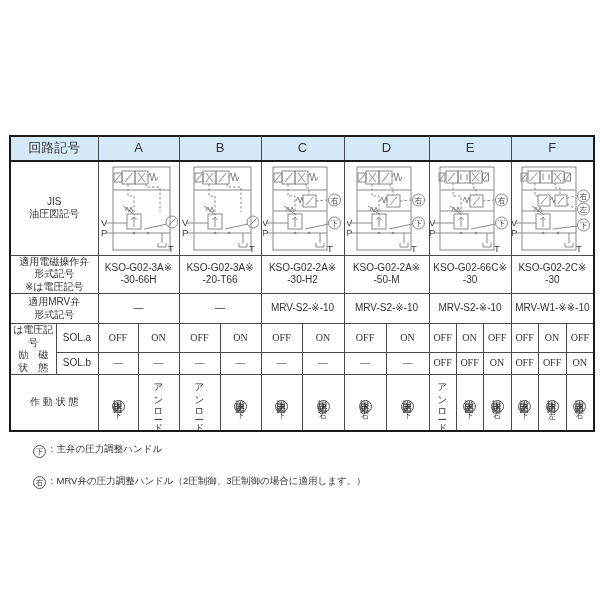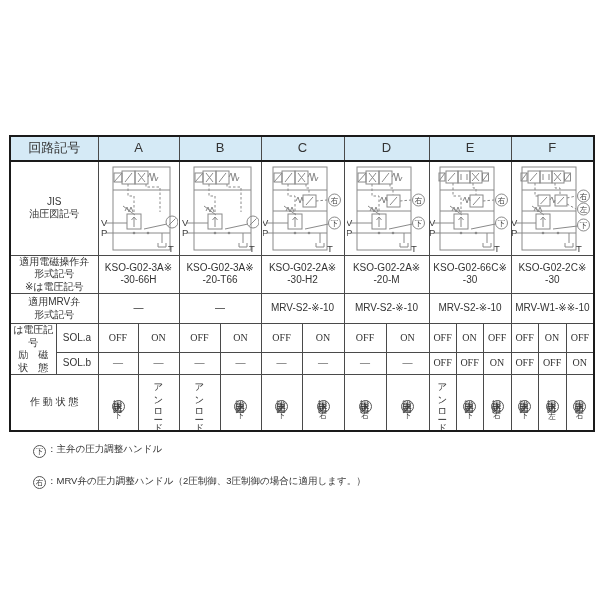--- a/index.html
+++ b/index.html
@@ -363,21 +363,21 @@
     <td colspan="2" class="code">
       <div>KSO-G02-3A※</div>
             <div>-20-T66</div>
     </td>
     <td colspan="2" class="code">
       <div>KSO-G02-2A※</div>
             <div>-30-H2</div>
     </td>
     <td colspan="2" class="code">
       <div>KSO-G02-2A※</div>
-            <div>-20-M</div>
+            <div>-50-M</div>
     </td>
     <td colspan="3" class="code">
       <div>KSO-G02-66C※</div>
             <div>-30</div>
     </td>
     <td colspan="3" class="code">
       <div>KSO-G02-2C※</div>
             <div>-30</div>
     </td>
   </tr>

